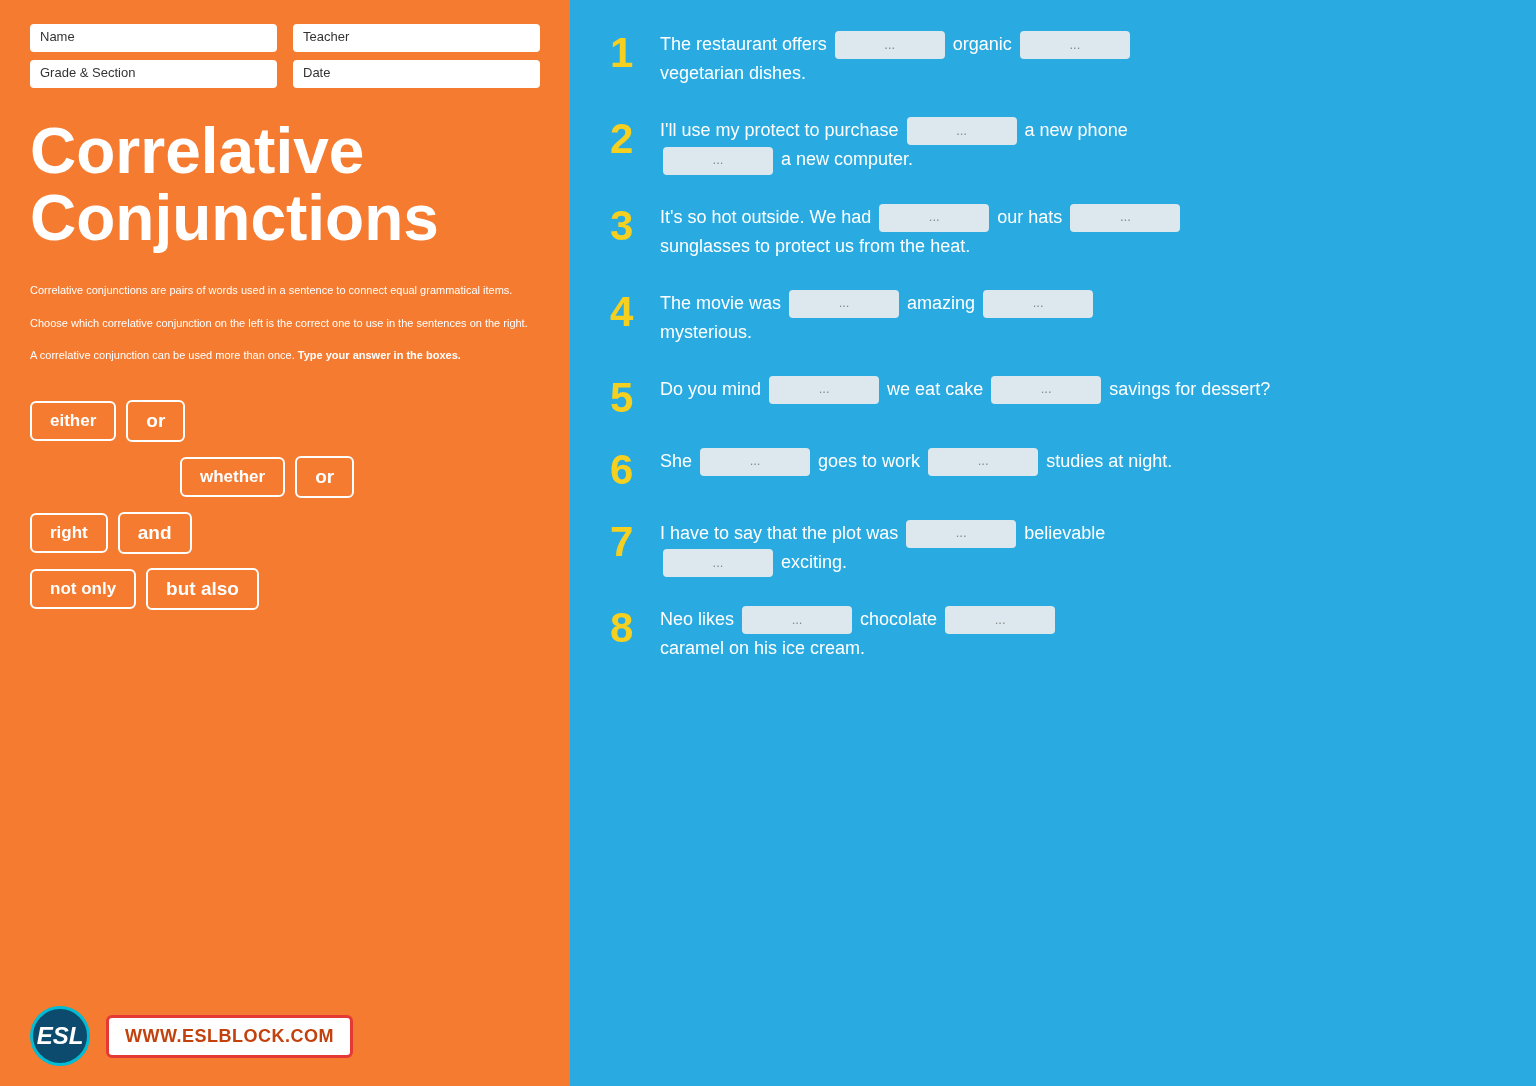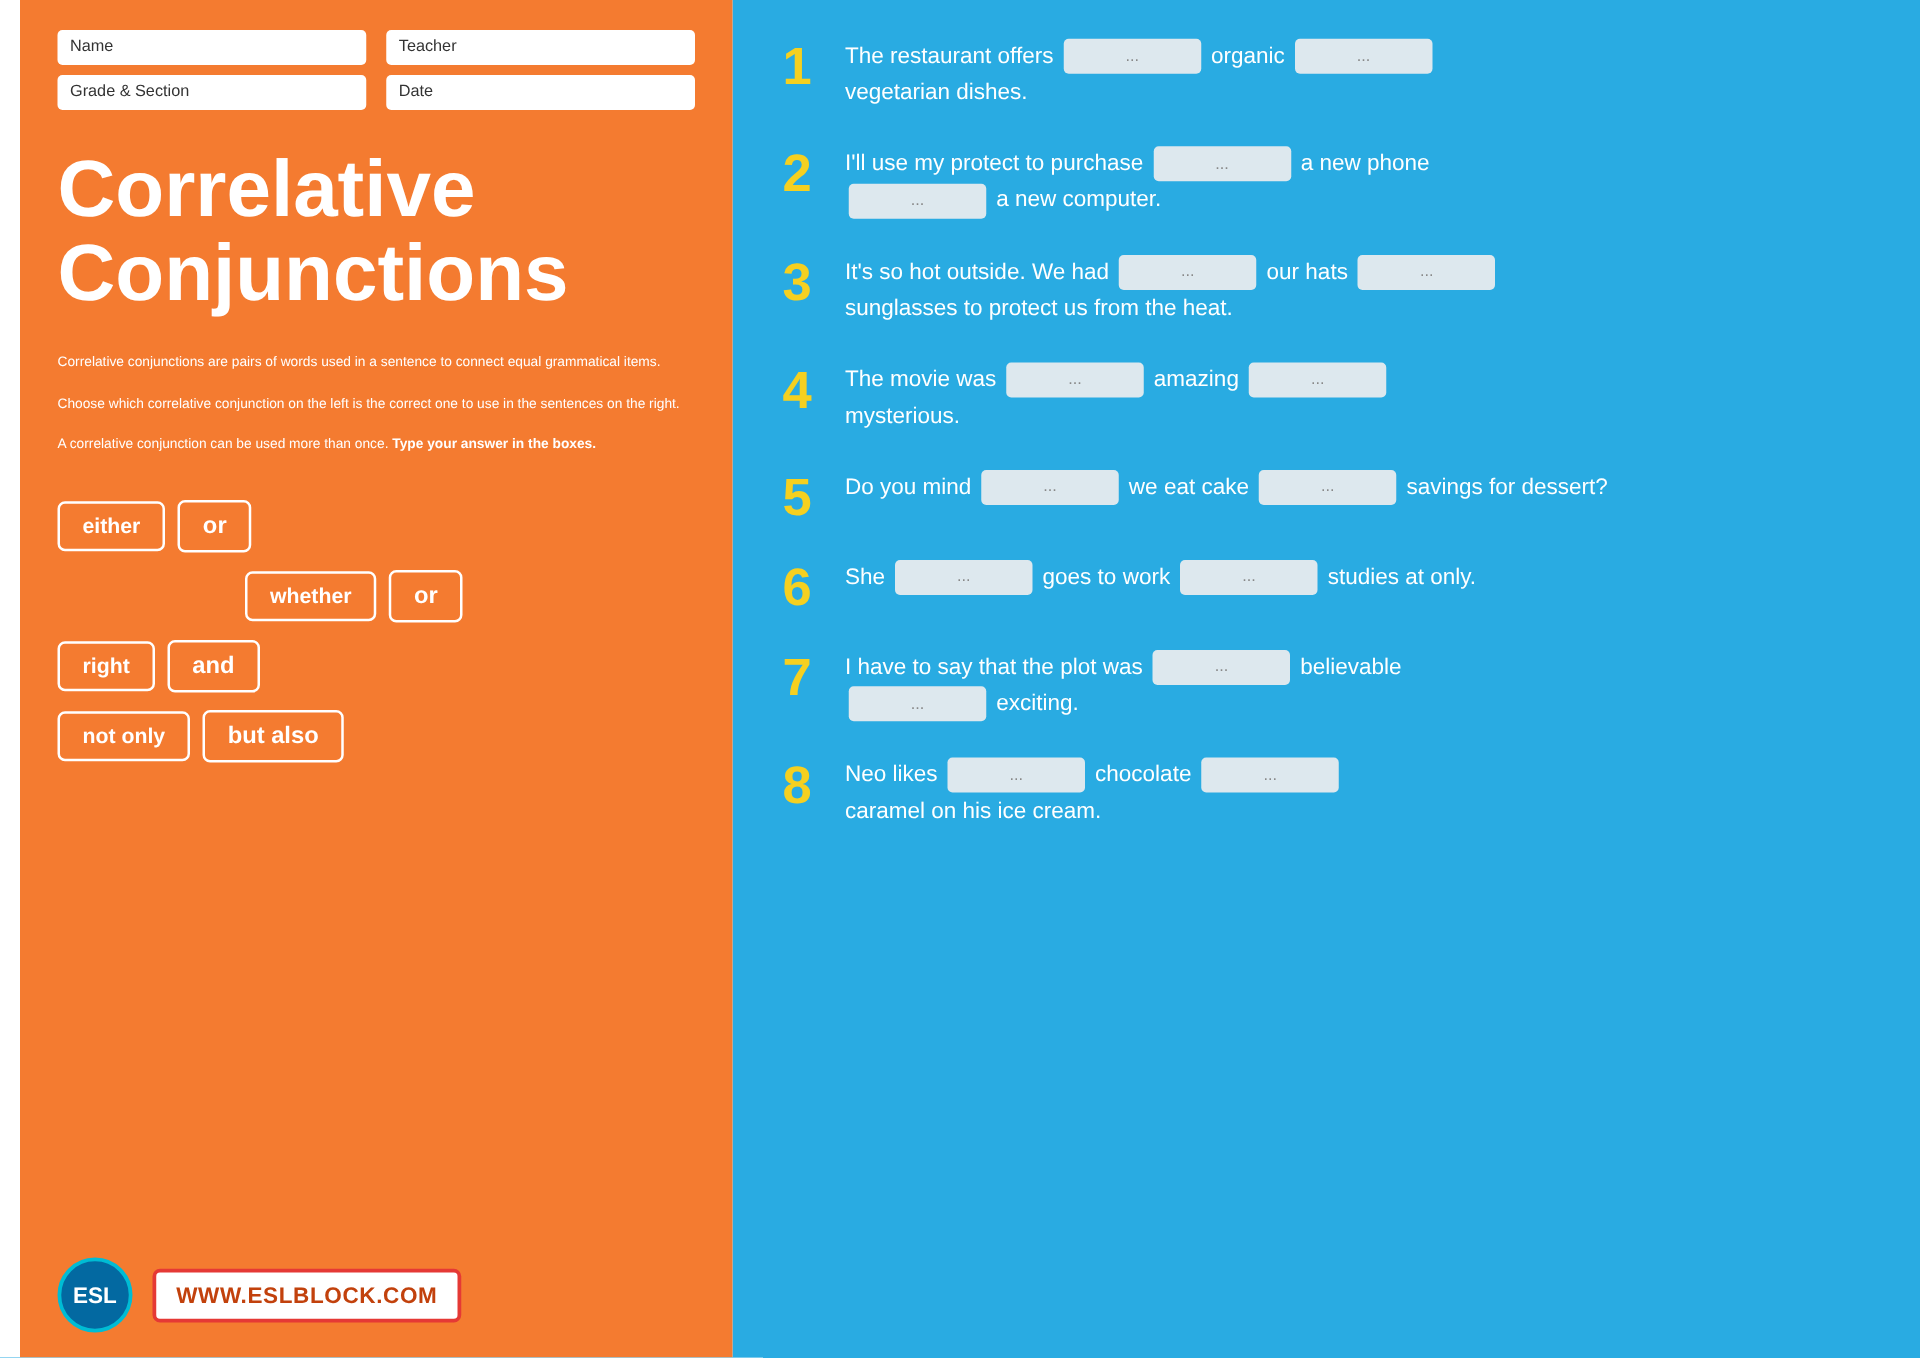--- a/index.html
+++ b/index.html
@@ -13,21 +13,20 @@
 
     
     .left-panel {
       width: 570px;
       min-width: 570px;
       background-color: #F47B30;
       padding: 24px 30px 8px 30px;
       display: flex;
       flex-direction: column;
       position: relative;
-      margin-left: 16px;
     }
 
     .form-fields {
       display: grid;
       grid-template-columns: 1fr 1fr;
       gap: 8px 16px;
       margin-bottom: 30px;
     }
 
     .form-field {
@@ -113,24 +112,25 @@
     }
 
     .esl-logo {
       width: 60px;
       height: 60px;
       border-radius: 50%;
       border: 3px solid #00BCD4;
       display: flex;
       align-items: center;
       justify-content: center;
-      background: #0369a1;
-      font-size: 18px;
-      font-weight: 900;
-      color: white;
+      background: #0c4a6e;
+      font-size: 24px;
+      font-weight: 900;
+      color: white;
+      font-style: italic;
     }
 
     .website-badge {
       background: white;
       border: 3px solid #E53935;
       border-radius: 6px;
       padding: 8px 16px;
       font-size: 18px;
       font-weight: 900;
       color: #c2410c;
@@ -297,21 +297,21 @@
     </div>
   </div>
 
   <div class="sentence-item">
     <div class="sentence-number">6</div>
     <div class="sentence-text">
       <span>She</span>
       <span class="answer-box-dots">...</span>
       <span>goes to work</span>
       <span class="answer-box-dots">...</span>
-      <span>studies at only.</span>
+      <span>studies at night.</span>
     </div>
   </div>
 
   <div class="sentence-item">
     <div class="sentence-number">7</div>
     <div class="sentence-text">
       <span>I have to say that the plot was</span>
       <span class="answer-box-dots">...</span>
       <span>believable</span>
       <br>

